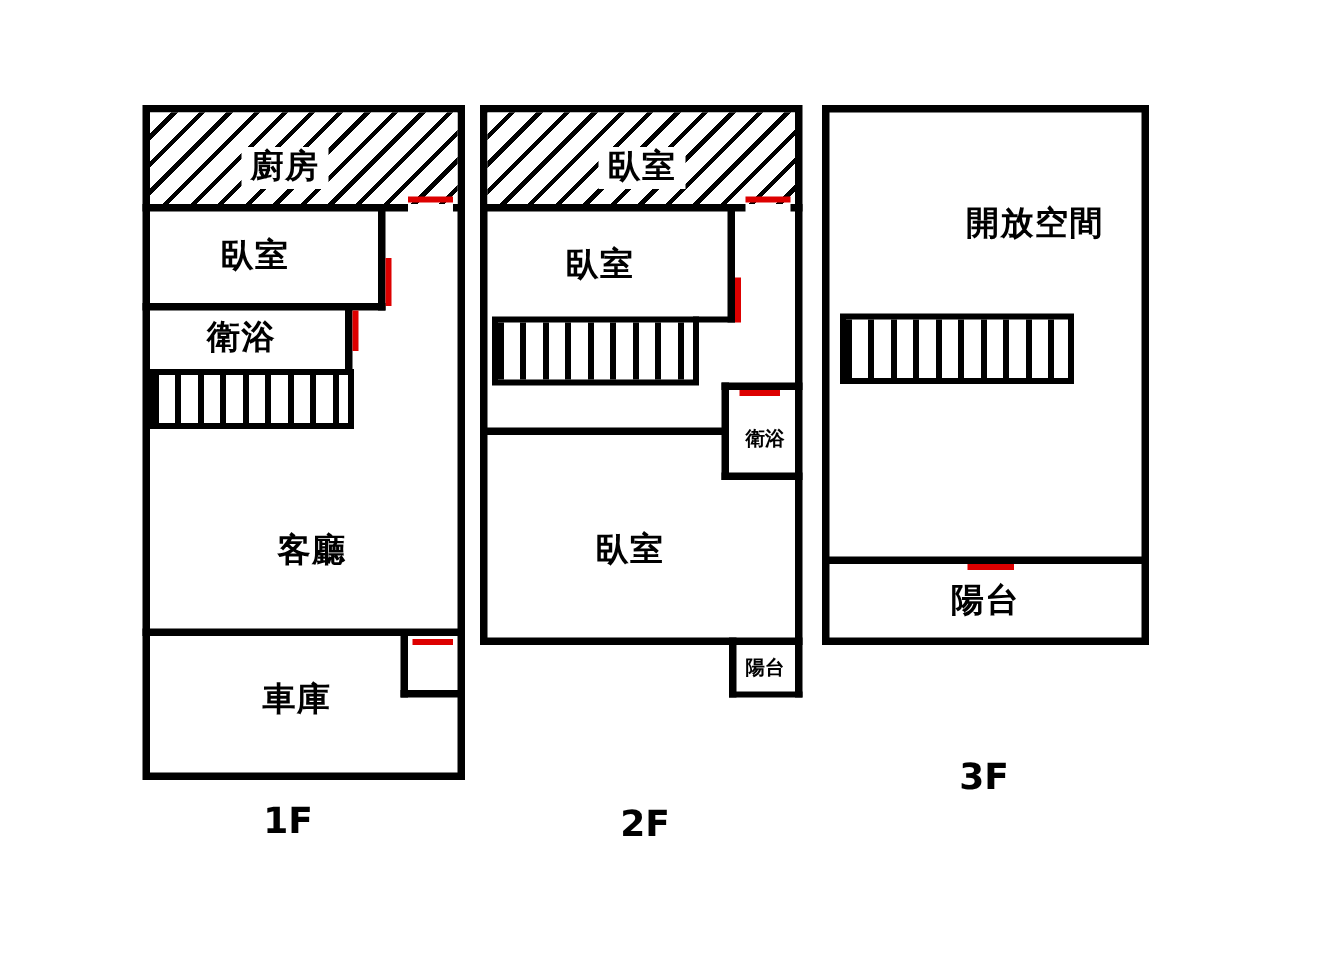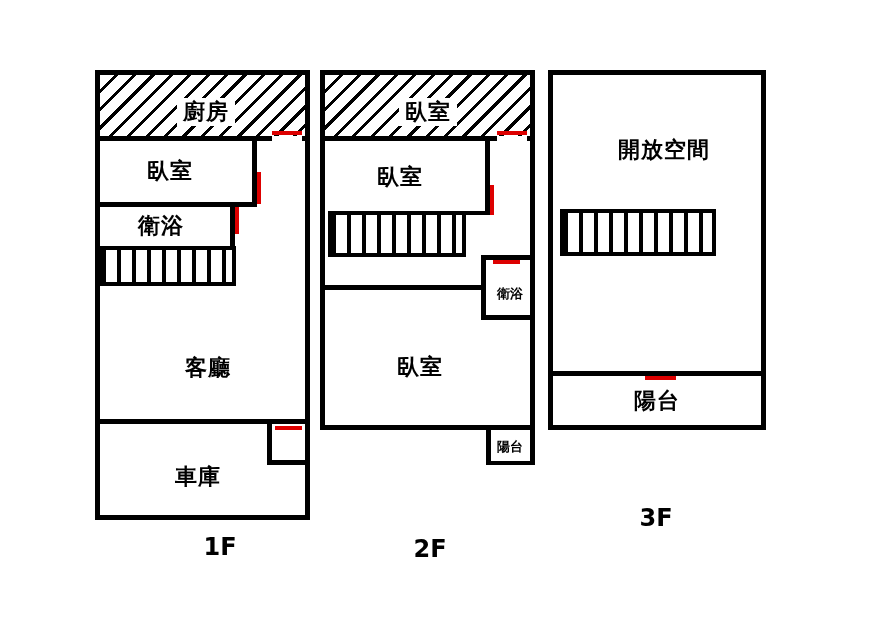--- a/index.html
+++ b/index.html
@@ -33,21 +33,21 @@
   }
 </style>
 </head>
 <body>
 
 <div class="plan">
 
   <div class="outline" style="left:95px;top:70px;width:215px;height:450px"></div>
 
   <div class="hatch" style="left:100px;top:75px;width:205px;height:61px"></div>
-  <div class="room-label on-hatch" style="left:206px;top:112px">廚房</div>
+  <div class="room-label on-hatch" style="left:190px;top:112px">廚房</div>
 
   <div class="wall" style="left:95px;top:136px;width:177px;height:5px"></div>
   <div class="wall" style="left:302px;top:136px;width:8px;height:5px"></div>
   <div class="door" style="left:272px;top:131px;width:30px;height:4px"></div>
 
   <div class="wall" style="left:252px;top:136px;width:5px;height:71px"></div>
   <div class="door" style="left:257px;top:172px;width:4px;height:32px"></div>
   <div class="wall" style="left:95px;top:202px;width:162px;height:5px"></div>
   <div class="room-label" style="left:170px;top:171px">臥室</div>
 
@@ -56,23 +56,23 @@
   <div class="room-label" style="left:161px;top:226px">衛浴</div>
 
   <div class="stairs" style="left:98px;top:246px;width:138px;height:40px"></div>
 
   <div class="room-label" style="left:208px;top:368px">客廳</div>
 
   <div class="wall" style="left:95px;top:419px;width:215px;height:5px"></div>
   <div class="door" style="left:275px;top:426px;width:27px;height:4px"></div>
   <div class="wall" style="left:267px;top:424px;width:5px;height:41px"></div>
   <div class="wall" style="left:267px;top:460px;width:43px;height:5px"></div>
-  <div class="room-label" style="left:198px;top:477px">車庫</div>
+  <div class="room-label" style="left:198px;top:467px">車庫</div>
 
-  <div class="floor-label" style="left:220px;top:547px">1F</div>
+  <div class="floor-label" style="left:192px;top:547px">1F</div>
 
   <div class="outline" style="left:320px;top:70px;width:215px;height:360px"></div>
 
   <div class="hatch" style="left:325px;top:75px;width:205px;height:61px"></div>
   <div class="room-label on-hatch" style="left:428px;top:112px">臥室</div>
 
   <div class="wall" style="left:320px;top:136px;width:177px;height:5px"></div>
   <div class="wall" style="left:527px;top:136px;width:8px;height:5px"></div>
   <div class="door" style="left:497px;top:131px;width:30px;height:4px"></div>
 
@@ -94,21 +94,21 @@
 
   <div class="wall" style="left:486px;top:425px;width:5px;height:40px"></div>
   <div class="wall" style="left:530px;top:425px;width:5px;height:40px"></div>
   <div class="wall" style="left:486px;top:461px;width:49px;height:4px"></div>
   <div class="room-label sm" style="left:510px;top:446px">陽台</div>
 
   <div class="floor-label" style="left:430px;top:549px">2F</div>
 
   <div class="outline" style="left:548px;top:70px;width:218px;height:360px"></div>
 
-  <div class="room-label" style="left:664px;top:150px">開放空間</div>
+  <div class="room-label" style="left:690px;top:150px">開放空間</div>
 
   <div class="stairs" style="left:560px;top:209px;width:156px;height:47px"></div>
 
   <div class="wall" style="left:548px;top:371px;width:218px;height:5px"></div>
   <div class="door" style="left:645px;top:376px;width:31px;height:4px"></div>
   <div class="room-label" style="left:657px;top:401px">陽台</div>
 
   <div class="floor-label" style="left:656px;top:518px">3F</div>
 
 </div>

